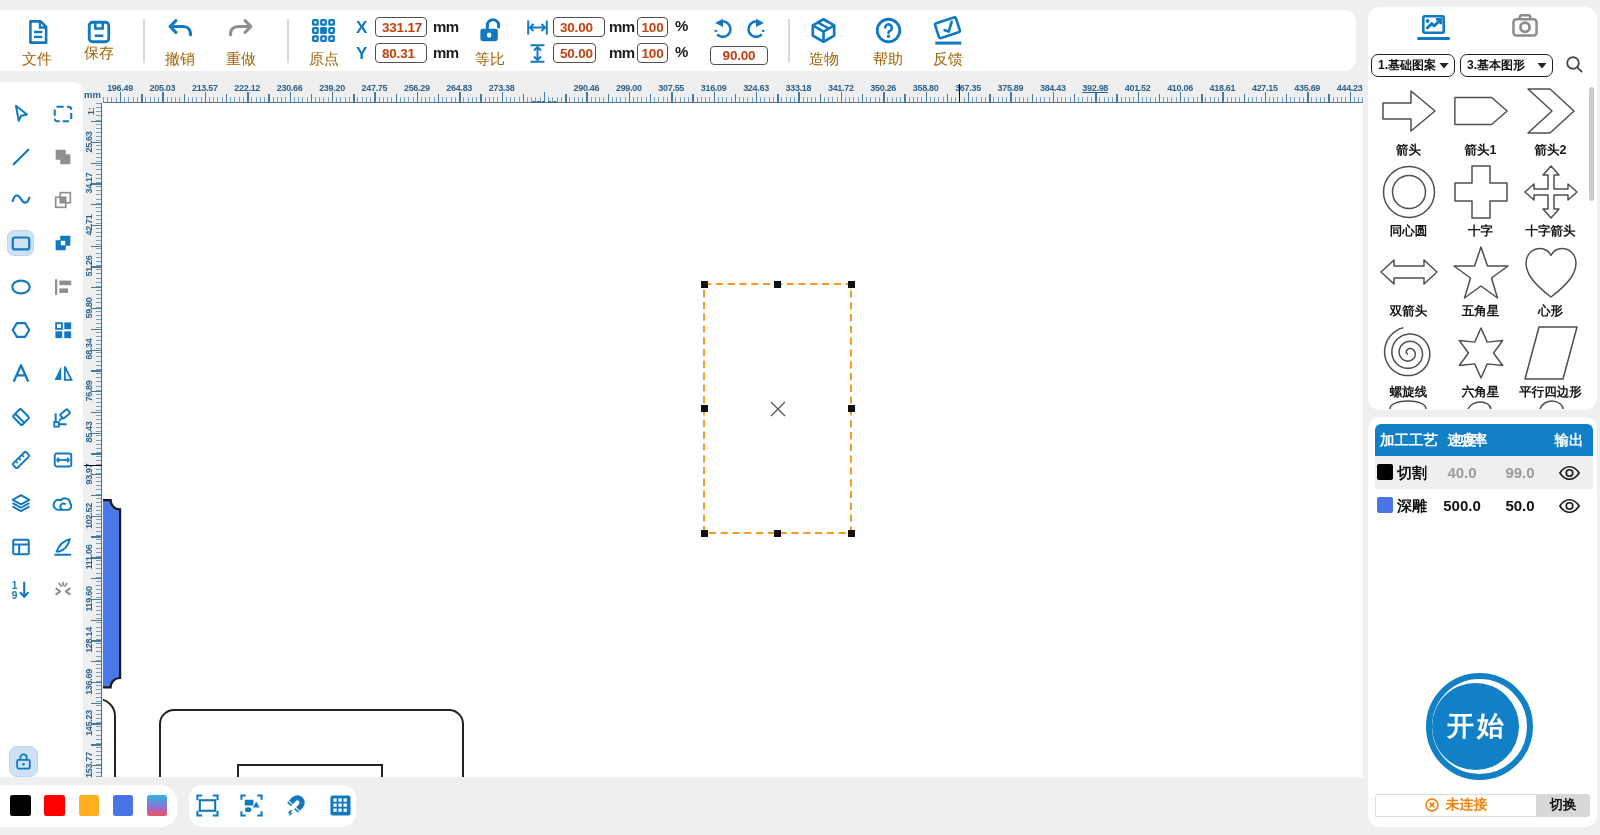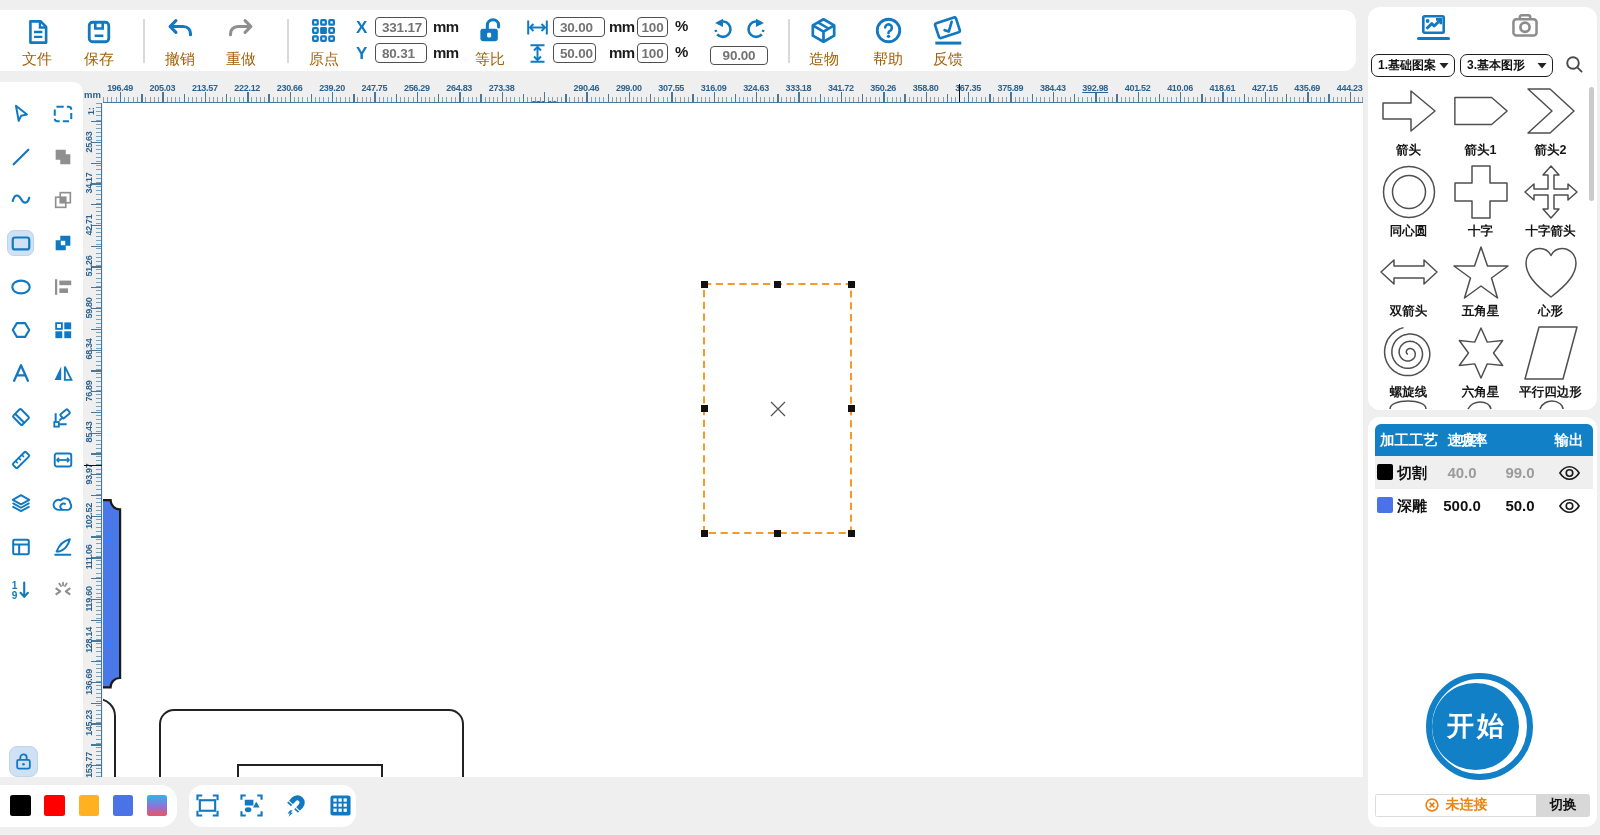--- a/index.html
+++ b/index.html
@@ -1,41 +1,41 @@
 <!DOCTYPE html>
 <html><head><meta charset="utf-8">
 <style>
 *{margin:0;padding:0;box-sizing:border-box;}
 html,body{width:1600px;height:835px;overflow:hidden;}
 body{font-family:"Liberation Sans",sans-serif;background:#efefef;position:relative;}
 .abs{position:absolute;}
 .card{position:absolute;background:#fff;}
 .lbl{position:absolute;color:#a16207;font-size:15px;text-align:center;white-space:nowrap;transform:translateX(-50%);}
-.inp{position:absolute;border:1.5px solid #4f4f4f;border-radius:4px;background:#fff;font-size:13.5px;font-weight:600;color:#737373;display:flex;align-items:center;padding-left:6px;letter-spacing:-0.2px;}
+.inp{position:absolute;border:1.5px solid #4f4f4f;border-radius:4px;background:#fff;font-size:13.5px;font-weight:600;color:#c2410c;display:flex;align-items:center;padding-left:6px;letter-spacing:-0.2px;}
 .unit{position:absolute;font-size:15px;font-weight:700;color:#1b1b1b;letter-spacing:-0.6px;}
 .sep{position:absolute;width:1.5px;background:#d9d9d9;}
 .rlab{position:absolute;font-size:9px;font-weight:700;color:#2d628d;transform:translateX(-50%);letter-spacing:-0.3px;}
 .vlab{position:absolute;font-size:9px;font-weight:700;color:#2d628d;transform:translate(-50%,-50%) rotate(-90deg);letter-spacing:-0.3px;}
 .shlbl{position:absolute;font-size:12.5px;font-weight:600;color:#161616;transform:translateX(-50%);white-space:nowrap;}
 .hdl{position:absolute;width:7px;height:7px;background:#111;}
 </style></head><body>
 <div class="card" style="left:0;top:10px;width:1356px;height:61px;border-radius:0 12px 12px 0;"></div>
 <div class="card" style="left:0;top:82px;width:83px;height:695px;border-radius:0 10px 0 0;"></div>
 <svg class="abs" style="left:25px;top:19px;" width="26" height="26" viewBox="0 0 24 24" fill="none">
     <path d="M5 2.2 H14.5 L19.5 7.2 V21.8 H5 Z" stroke="#1179c1" stroke-width="2.4" stroke-linejoin="round"></path>
     <path d="M13.8 2.5 V7.9 H19.3" stroke="#1179c1" stroke-width="2.2"></path>
     <path d="M8.3 12 H16 M8.3 16.5 H16" stroke="#1179c1" stroke-width="2.2"></path>
   </svg>
 <div class="lbl" style="left:37px;top:50px;">文件</div>
 <svg class="abs" style="left:86px;top:19px;" width="26" height="26" viewBox="0 0 24 24" fill="none">
     <rect x="3" y="3" width="18" height="18" rx="3" stroke="#1179c1" stroke-width="2.6"></rect>
     <path d="M8.6 3.4 V8.8 H15.4 V3.4" stroke="#1179c1" stroke-width="2.4"></path>
     <path d="M8 15.5 H16" stroke="#1179c1" stroke-width="2.4"></path>
   </svg>
-<div class="lbl" style="left:99px;top:50px;">保存</div>
+<div class="lbl" style="left:99px;top:44px;">保存</div>
 <div class="sep" style="left:143px;top:19px;height:44px;"></div>
 <svg class="abs" style="left:166px;top:16px;" width="28" height="28" viewBox="0 0 24 24" fill="none">
     <path d="M8.5 4 L3.5 9 L8.5 14" stroke="#1179c1" stroke-width="2.7" stroke-linecap="round" stroke-linejoin="round"></path>
     <path d="M3.9 9 H14.5 C18.6 9 21 11.8 21 15.2 V16" stroke="#1179c1" stroke-width="2.7" stroke-linecap="round"></path>
   </svg>
 <div class="lbl" style="left:180px;top:50px;">撤销</div>
 <svg class="abs" style="left:227px;top:16px;" width="28" height="28" viewBox="0 0 24 24" fill="none">
     <path d="M15.5 4 L20.5 9 L15.5 14" stroke="#8f8f8f" stroke-width="2.7" stroke-linecap="round" stroke-linejoin="round"></path>
     <path d="M20.1 9 H9.5 C5.4 9 3 11.8 3 15.2 V16" stroke="#8f8f8f" stroke-width="2.7" stroke-linecap="round"></path>
   </svg>

